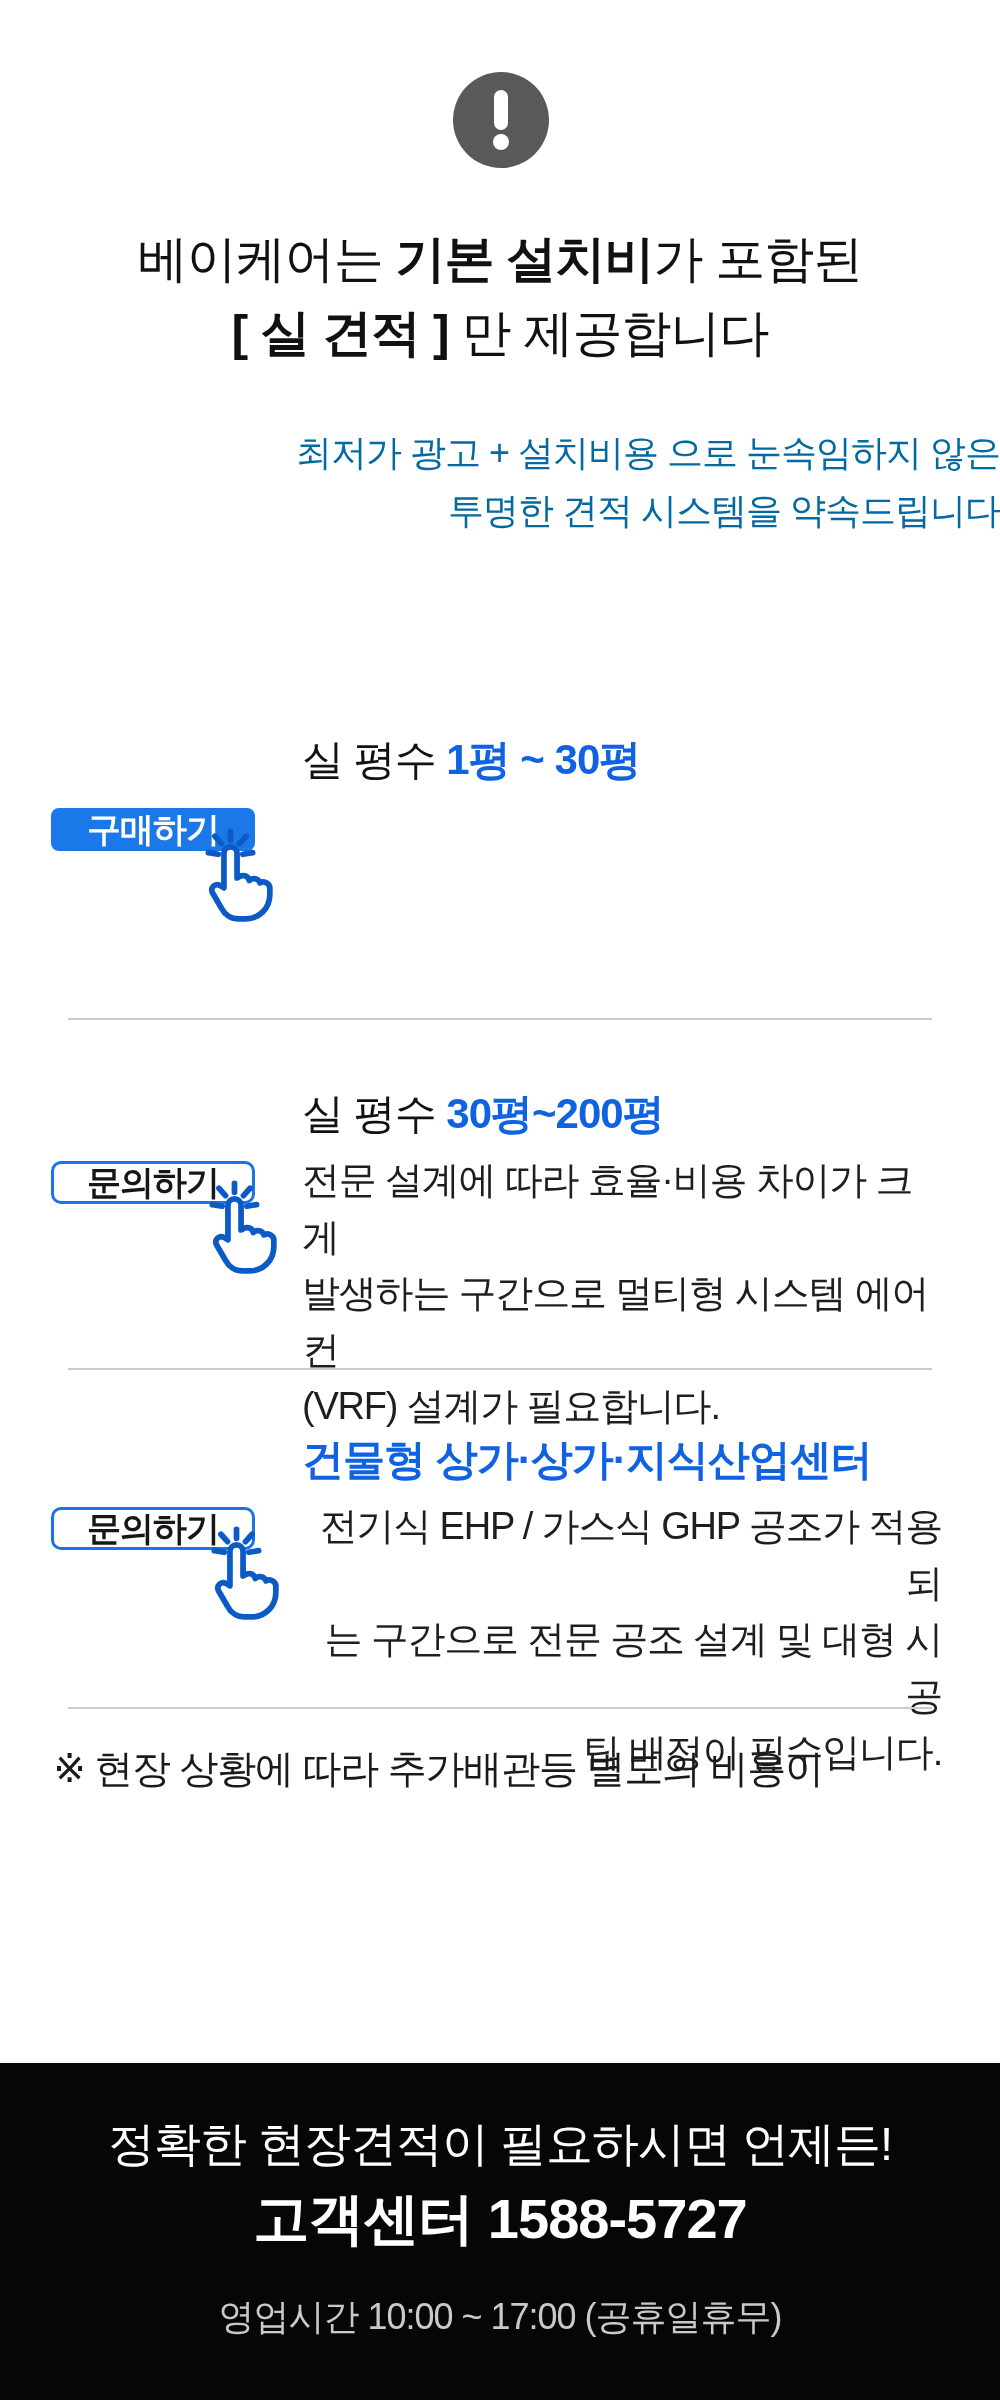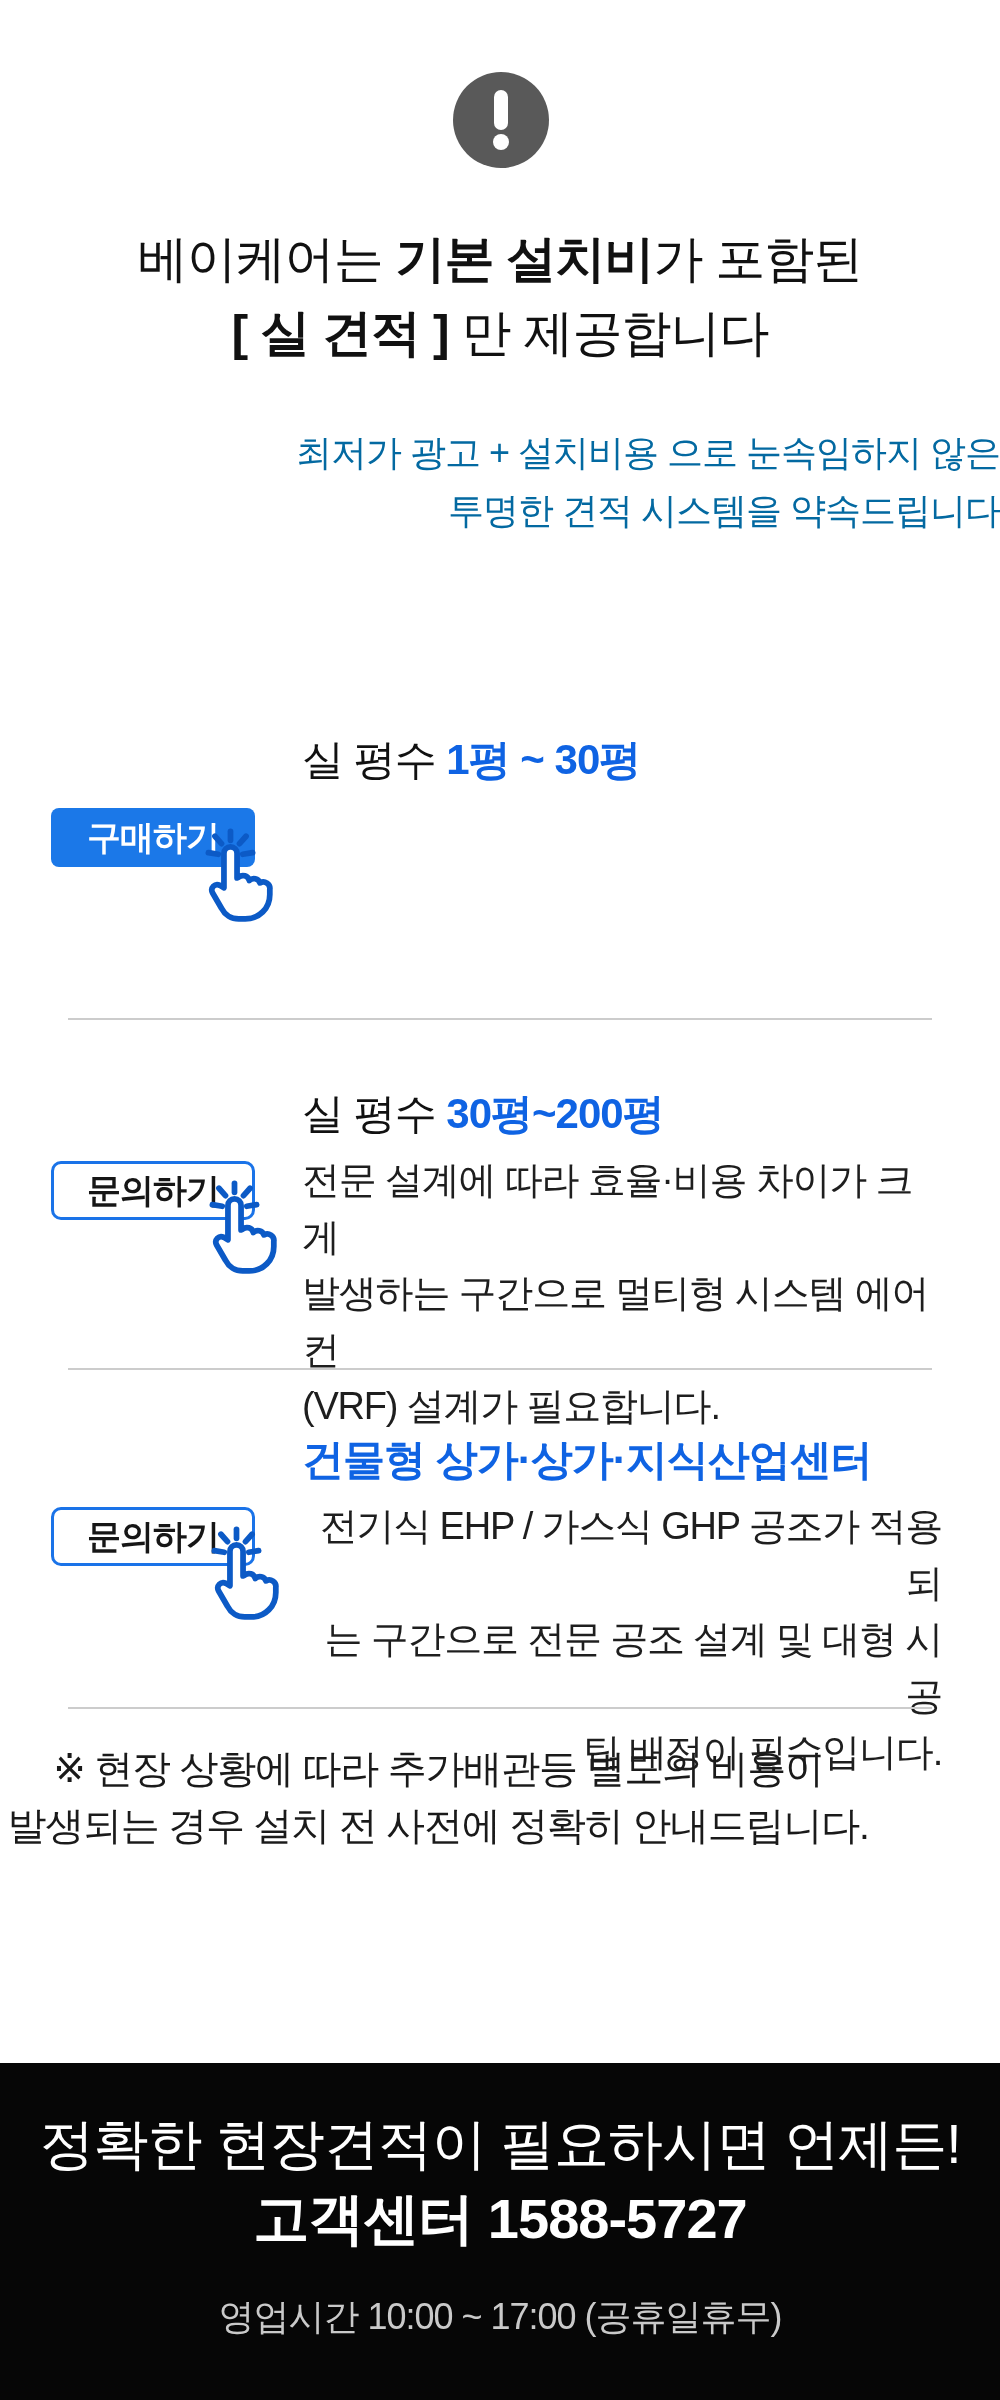--- a/index.html
+++ b/index.html
@@ -34,37 +34,37 @@
     font-size:36px;line-height:58px;color:#0369a1;letter-spacing:-1px;}
 
   
   .section{position:absolute;left:0;width:1000px;}
   .sec-heading{position:absolute;left:302px;top:0;font-size:42px;line-height:48px;
     letter-spacing:-1px;white-space:nowrap;}
   .sec-heading .h-black{color:var(--text_dark);font-weight:400;}
   .sec-heading .h-blue{color:var(--accent_blue);font-weight:700;}
   .sec-body{position:absolute;left:302px;width:640px;font-size:38px;line-height:56.5px;
     color:var(--body_text);letter-spacing:-1.2px;}
-  .btn{position:absolute;left:51px;width:204px;height:59px;border:none;
+  .btn{position:absolute;left:51px;width:204px;height:43px;border:none;
     font-family:inherit;font-size:34px;font-weight:700;letter-spacing:-1px;
     display:flex;align-items:center;justify-content:center;cursor:pointer;}
   .btn-filled{background:var(--button_blue);color:#ffffff;border-radius:8px;}
   .btn-outline{background:#ffffff;color:#161616;border:3px solid var(--outline_blue);border-radius:10px;}
   .hand-icon{position:absolute;width:95px;height:104px;pointer-events:none;}
 
   .divider{position:absolute;left:68px;width:864px;height:2px;background:var(--divider);}
 
   
   .note{position:absolute;left:0;top:1740px;width:876px;text-align:center;
     font-size:39px;line-height:57px;color:#1a1a1a;letter-spacing:-1.2px;}
 
   
   .footer{position:absolute;left:0;top:2063px;width:1000px;height:337px;background:var(--footer_bg);
     display:flex;flex-direction:column;align-items:center;}
-  .footer-cta{margin-top:50px;font-size:55px;line-height:62px;color:#ffffff;letter-spacing:-1px;}
+  .footer-cta{margin-top:50px;font-size:47px;line-height:62px;color:#ffffff;letter-spacing:-1px;}
   .footer-phone{margin-top:12px;font-size:56px;line-height:64px;color:#ffffff;font-weight:700;letter-spacing:-1px;}
   .footer-hours{margin-top:42px;font-size:36px;line-height:48px;color:var(--footer_muted);letter-spacing:-1px;}
 </style>
 </head>
 <body>
 
 <div class="page">
 
   <div class="alert-circle">
     <svg viewBox="0 0 96 96">
@@ -145,21 +145,20 @@
         <path d="M85 29 L73 31"></path>
         <path fill="#ffffff" d="M50 30 a8 8 0 0 1 16 0 v30 l2 -1 a8 8 0 0 1 13 4 a8 8 0 0 1 13 3 a8 8 0 0 1 12 8 v6 c0 17 -13 30 -30 30 h-8 c-9 0 -17 -5 -21 -13 l-11 -19 c-3 -6 3 -12 9 -9 l5 3 z"></path>
       </g>
     </svg>
   </div>
 
   <div class="divider" style="top:1707px;"></div>
 
   <div class="note">
     <div>※ 현장 상황에 따라 추가배관등 별도의 비용이</div>
-    <div>발생되는 경우 설치 전 사전에 정확히 안내드립니다.</div>
   </div>
 
   <div class="footer">
     <div class="footer-cta">정확한 현장견적이 필요하시면 언제든!</div>
     <div class="footer-phone">고객센터 1588-5727</div>
     <div class="footer-hours">영업시간 10:00 ~ 17:00 (공휴일휴무)</div>
   </div>
 
 </div>
 

